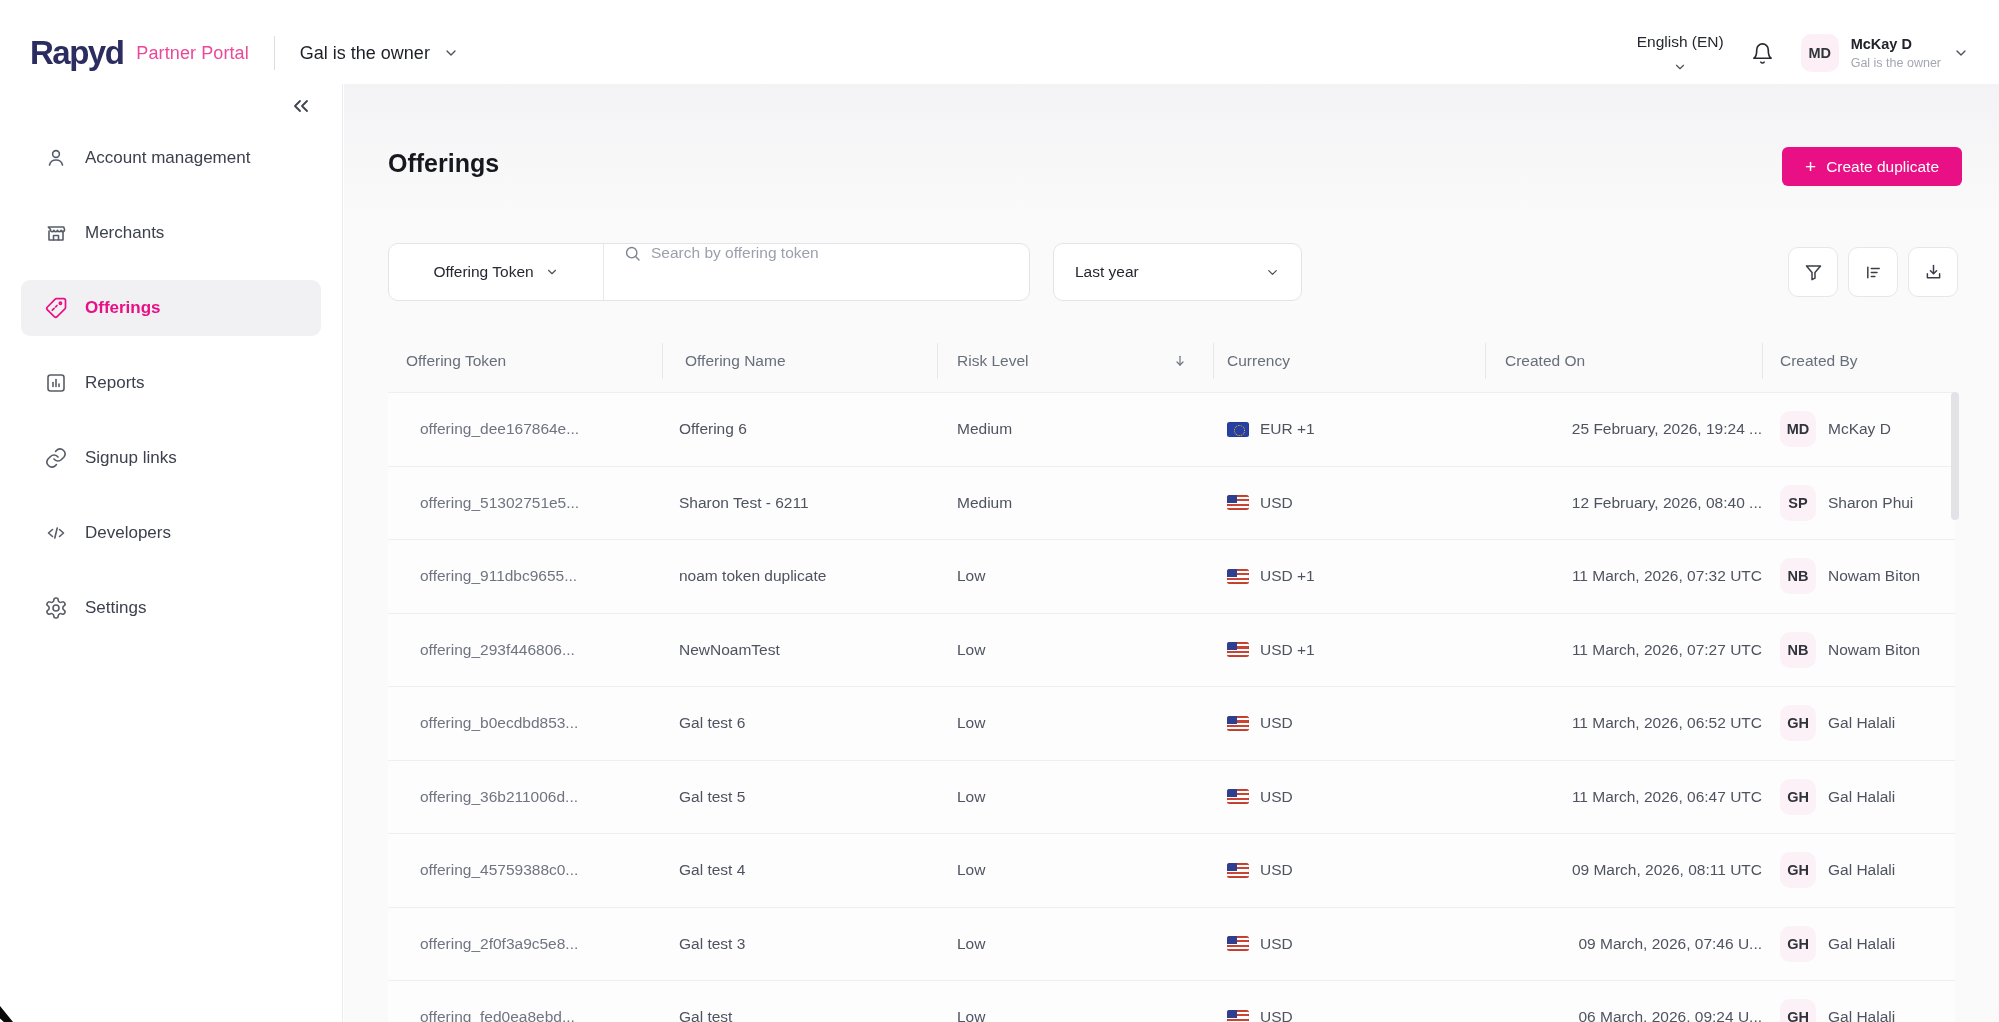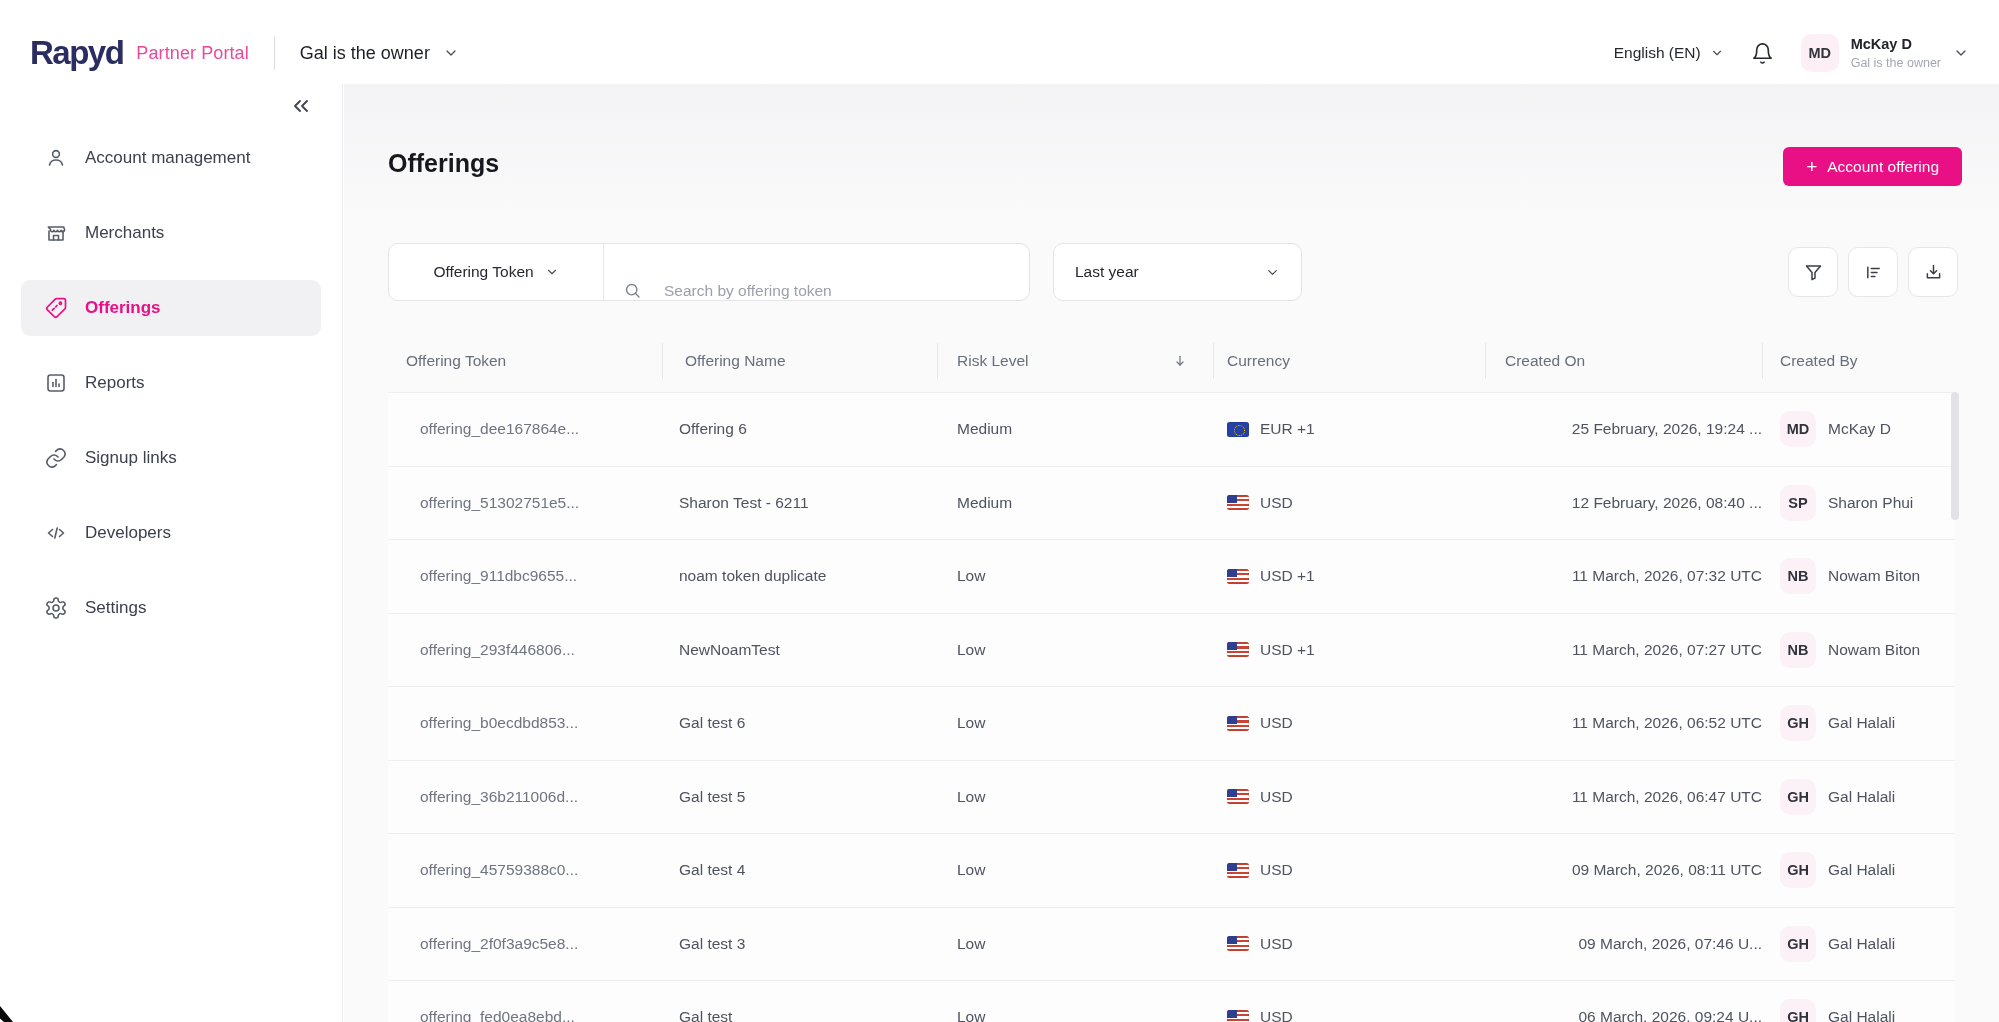--- a/index.html
+++ b/index.html
@@ -19,21 +19,21 @@
   .h-left { display:flex; align-items:center; }
   .logo { font-size:33px; font-weight:800; color:#2b2c5f; letter-spacing:-1.5px; }
   .product { margin-left:13px; font-size:18px; font-weight:500; color:#ec4899; letter-spacing:.1px; }
   .vdiv { width:1px; height:34px; background:#dcdce1; margin:0 25px; }
   .org-selector { display:flex; align-items:center; gap:13px; background:none; border:none; cursor:pointer;
     font-family:inherit; font-size:18px; font-weight:500; color:#1e2027; }
   .chev { color:#4b505b; }
 
   .h-right { display:flex; align-items:center; gap:27px; }
   .lang-selector { display:flex; align-items:center; gap:9px; background:none; border:none; cursor:pointer;
-    font-family:inherit; font-size:15.5px; color:#26282f; }
+    font-family:inherit; font-size:15.5px; color:#26282f;flex-direction:column; }
   .bell-btn { background:none; border:none; cursor:pointer; color:#26282f; }
   .user-menu { display:flex; align-items:center; gap:12px; cursor:pointer; }
   .avatar { width:38px; height:38px; border-radius:10px; background:#fdeff6;
     display:flex; align-items:center; justify-content:center;
     font-size:14.5px; font-weight:600; color:#32343c; }
   .user-meta { display:flex; flex-direction:column; }
   .user-name { font-size:14.5px; font-weight:600; color:#22242b; line-height:1.15; }
   .user-role { font-size:12.5px; color:#a3a7b0; margin-top:3px; }
 
   
@@ -59,21 +59,21 @@
     display:flex; align-items:center; gap:10px; background:#e90f84; border:none; border-radius:6px;
     cursor:pointer; color:#fff; font-family:inherit; font-size:15.5px; font-weight:500; }
   .create-plus { font-size:19px; font-weight:400; line-height:1; }
 
   
   .filter-combo { position:absolute; left:44px; top:181px; width:642px; height:58px;
     background:#fff; border:1px solid #e4e4e8; border-radius:10px; display:flex; align-items:stretch; }
   .field-selector { width:215px; flex:none; display:flex; align-items:center; justify-content:center;
     gap:11px; border:none; border-right:1px solid #e8e8eb; background:none; cursor:pointer;
     font-family:inherit; font-size:15.5px; color:#26282f; border-radius:10px 0 0 10px; }
-  .search-wrap { flex:1; display:flex; align-items:flex-end; gap:22px; padding:0 19px; color:#7d838e; }
+  .search-wrap { flex:1; display:flex; align-items:flex-start; gap:9px; padding:0 19px; color:#7d838e; }
   .search-input { flex:1; border:none; outline:none; background:transparent;
     font-family:inherit; font-size:15.5px; color:#2c2e35; }
   .search-input::placeholder { color:#9aa0ac; }
   .range-selector { position:absolute; left:709px; top:181px; width:249px; height:58px;
     background:#fff; border:1px solid #e4e4e8; border-radius:10px; cursor:pointer;
     display:flex; align-items:center; justify-content:space-between; padding:0 21px;
     font-family:inherit; font-size:15.5px; color:#26282f; }
   .tool-icons { position:absolute; top:185px; right:41px; display:flex; gap:10px; }
   .icon-btn { width:50px; height:50px; background:#fff; border:1px solid #e7e7ea; border-radius:10px;
     display:flex; align-items:center; justify-content:center; cursor:pointer; color:#3a3e47; }
@@ -239,21 +239,21 @@
       </span>
       <span>Settings</span>
     </div>
   </nav>
 </aside>
 
 <main class="main">
   <h1 class="page-title">Offerings</h1>
   <button class="create-btn">
     <span class="create-plus">+</span>
-    <span>Account offering</span>
+    <span>Create duplicate</span>
   </button>
 
   <div class="filter-combo">
     <button class="field-selector">
       <span>Offering Token</span>
       <span class="chev">
         <svg width="14" height="14" viewBox="0 0 24 24" fill="none" stroke="currentColor" stroke-width="2" stroke-linecap="round" stroke-linejoin="round">
             <path d="m6 9 6 6 6-6"></path>
           </svg>
       </span>

